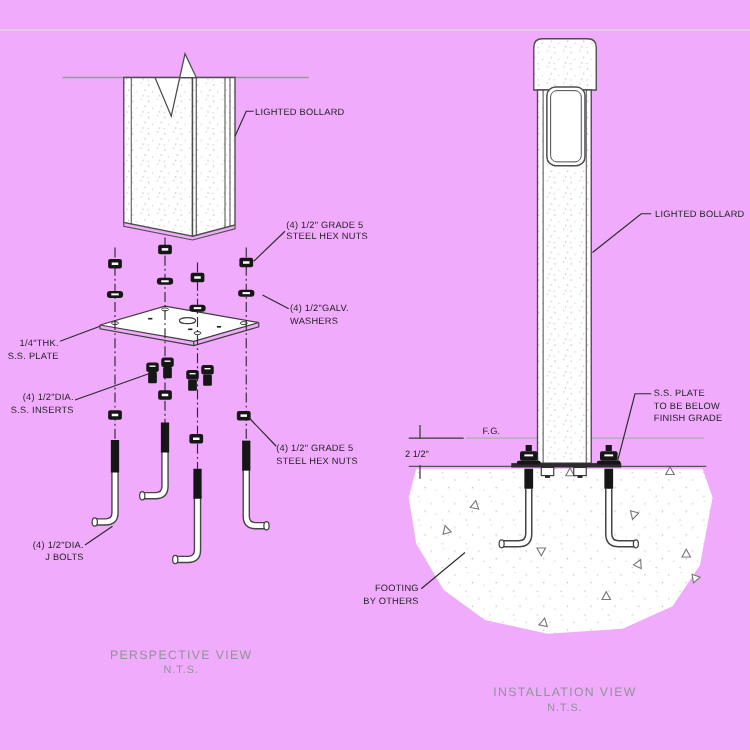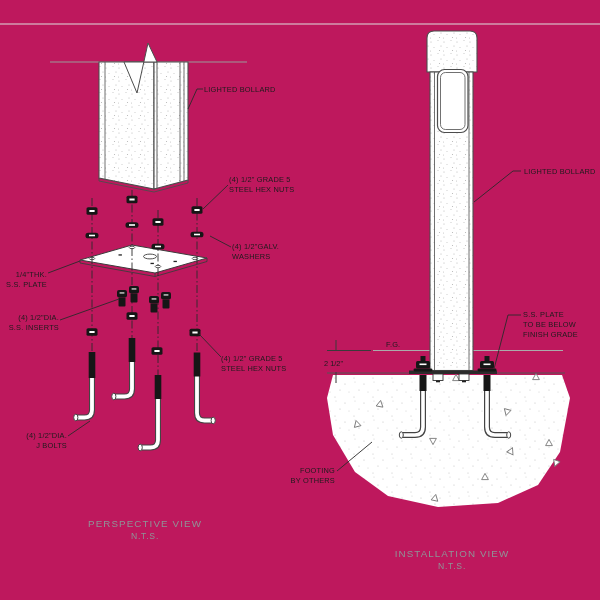--- a/index.html
+++ b/index.html
@@ -1,16 +1,16 @@
 <!DOCTYPE html>
 <html><head>
 <meta charset="utf-8">
 <style>
   html,body{margin:0;padding:0;background:#ffffff;}
-  #canvas{position:relative;width:600px;height:600px;background:#be185d;overflow:hidden;
+  #canvas{position:relative;width:600px;height:600px;background:#f0abfc;overflow:hidden;
           font-family:"Liberation Sans", sans-serif;}
   svg{display:block;}
   text{font-family:"Liberation Sans", sans-serif;fill:#1c1c1c;}
   .lbl{font-size:7.4px;letter-spacing:0.2px;}
   .title{font-size:9.8px;letter-spacing:1.1px;fill:#8f9497;}
   .nts{font-size:8.6px;letter-spacing:0.8px;fill:#8f9497;}
   .dim{font-size:7.4px;}
 </style>
 </head>
 <body>

